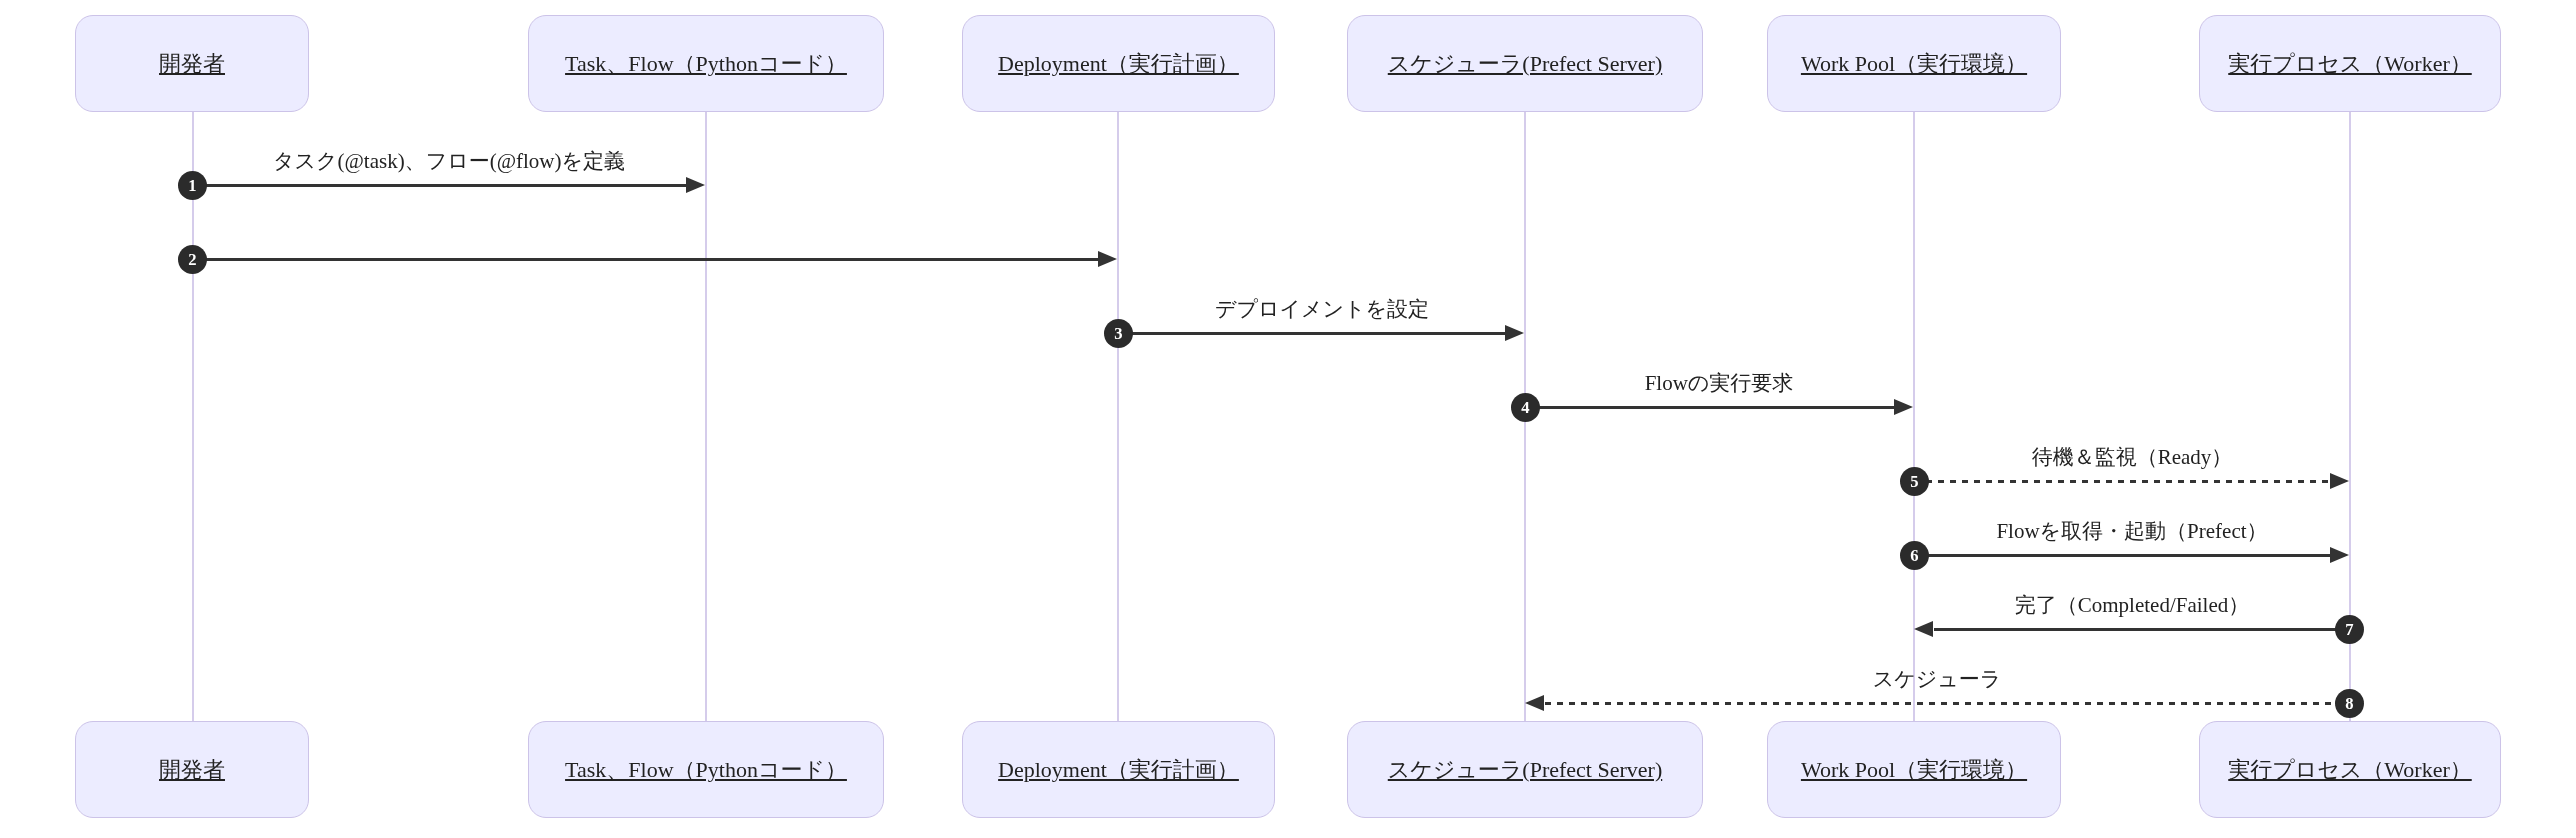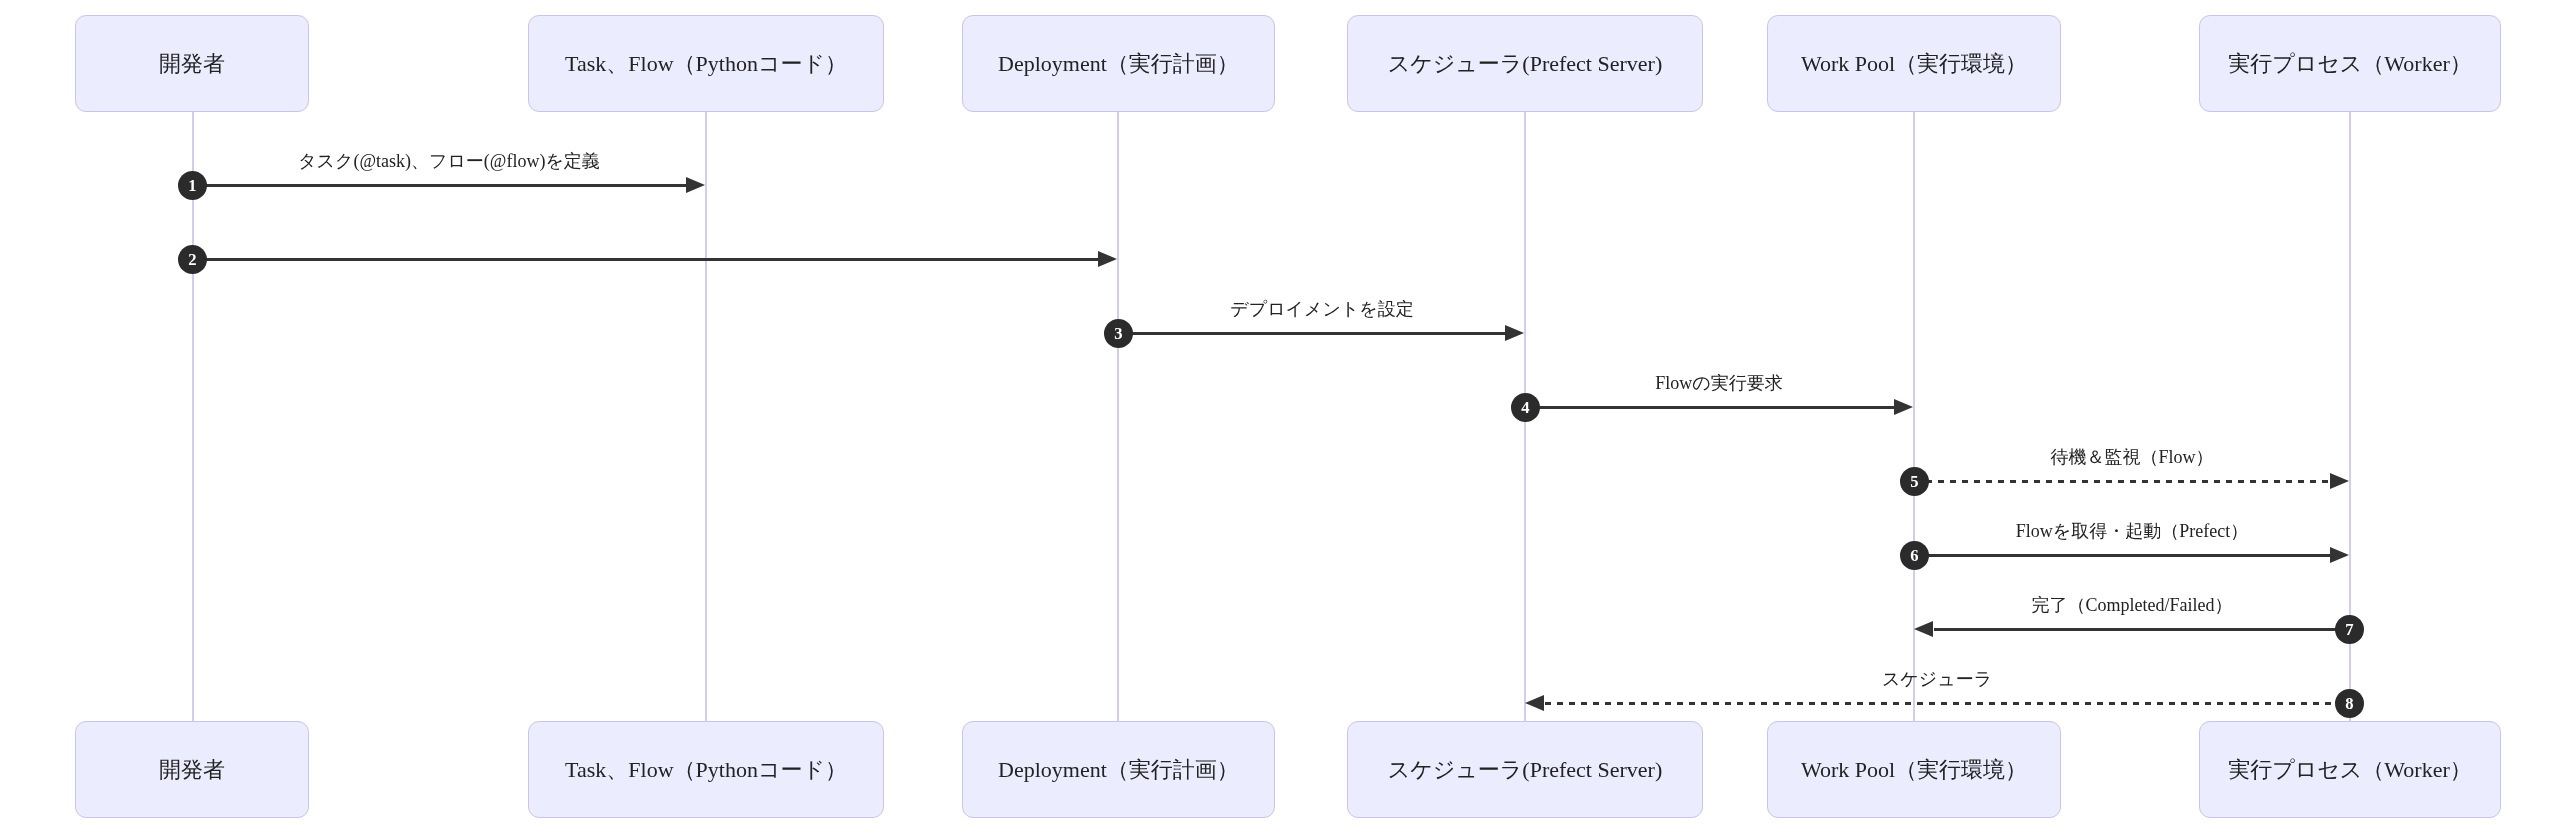--- a/index.html
+++ b/index.html
@@ -12,28 +12,29 @@
     overflow:hidden;
   }
   .lifeline{
     position:absolute;width:1.5px;
     background:var(--lifeline,#d5cceb);
   }
   .actor-box{
     position:absolute;
     background:var(--actor-fill,#ececff);
     border:1.5px solid var(--actor-border,#ccc3e8);
-    border-radius:11px;
+    border-radius:18px;
     display:flex;align-items:center;justify-content:center;
     font-size:22px;white-space:nowrap;
     box-sizing:border-box;
+    text-decoration:underline;
   }
   .msg-label{
     position:absolute;transform:translateX(-50%);
-    white-space:nowrap;font-size:18px;line-height:27px;
+    white-space:nowrap;font-size:21px;line-height:27px;
     text-align:center;
   }
   .msg-line{position:absolute;height:3px;}
   .msg-line.solid{background:var(--line,#333);}
   .msg-line.dashed{
     background:repeating-linear-gradient(90deg,var(--line,#333) 0 6px,transparent 6px 12px);
   }
   .arrow{position:absolute;width:0;height:0;
     border-top:8.3px solid transparent;border-bottom:8.3px solid transparent;}
   .arrow-right{border-left:19.6px solid var(--line,#333);}
@@ -77,21 +78,21 @@
     <div class="msg-line solid" style="left: 1118px; top: 332px; width: 387px;"></div>
     <div class="arrow arrow-right" style="left: 1505px; top: 325px;"></div>
     <div class="msg-label" style="left: 1322px; top: 296px;">デプロイメントを設定</div>
     <div class="seq-num" style="left: 1104px; top: 319px;">3</div>
     <div class="msg-line solid" style="left: 1525px; top: 406px; width: 369px;"></div>
     <div class="arrow arrow-right" style="left: 1894px; top: 399px;"></div>
     <div class="msg-label" style="left: 1719px; top: 370px;">Flowの実行要求</div>
     <div class="seq-num" style="left: 1511px; top: 393px;">4</div>
     <div class="msg-line dashed" style="left: 1914px; top: 480px; width: 416px;"></div>
     <div class="arrow arrow-right" style="left: 2330px; top: 473px;"></div>
-    <div class="msg-label" style="left: 2132px; top: 444px;">待機＆監視（Flow）</div>
+    <div class="msg-label" style="left: 2132px; top: 444px;">待機＆監視（Ready）</div>
     <div class="seq-num" style="left: 1900px; top: 467px;">5</div>
     <div class="msg-line solid" style="left: 1914px; top: 554px; width: 416px;"></div>
     <div class="arrow arrow-right" style="left: 2330px; top: 547px;"></div>
     <div class="msg-label" style="left: 2132px; top: 518px;">Flowを取得・起動（Prefect）</div>
     <div class="seq-num" style="left: 1900px; top: 541px;">6</div>
     <div class="msg-line solid" style="left: 1934px; top: 628px; width: 416px;"></div>
     <div class="arrow arrow-left" style="left: 1914px; top: 621px;"></div>
     <div class="msg-label" style="left: 2132px; top: 592px;">完了（Completed/Failed）</div>
     <div class="seq-num" style="left: 2335px; top: 615px;">7</div>
     <div class="msg-line dashed" style="left: 1545px; top: 702px; width: 805px;"></div>

